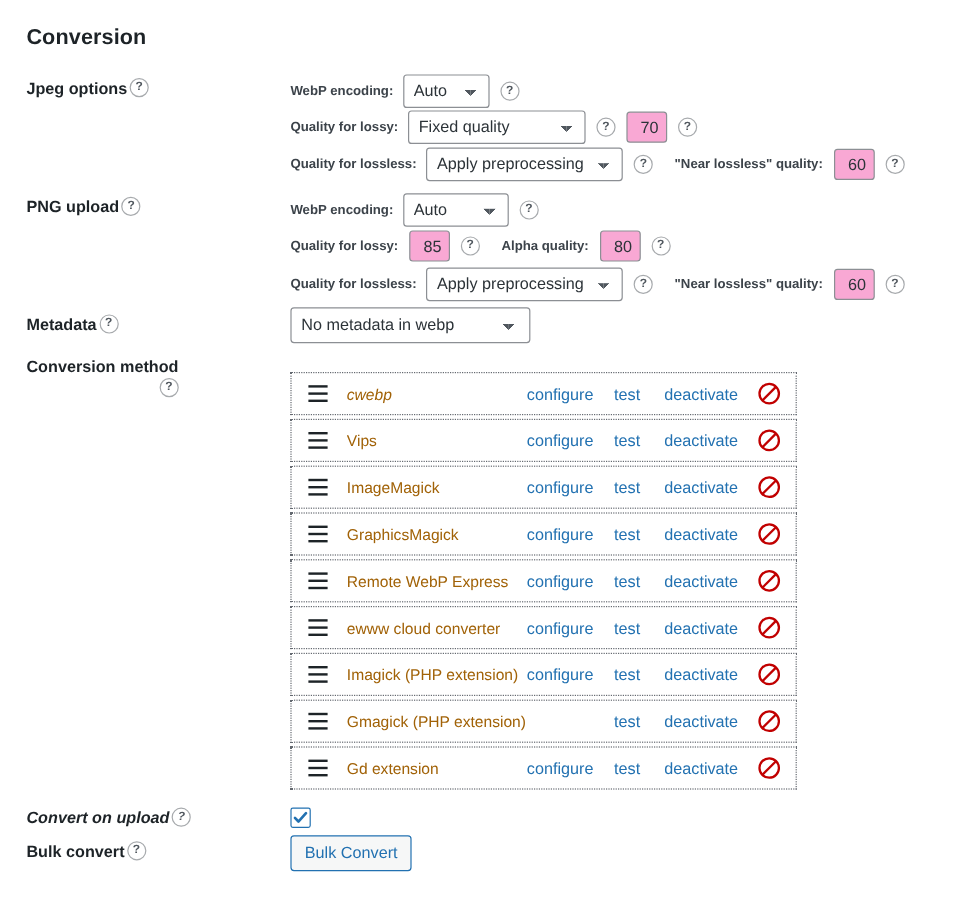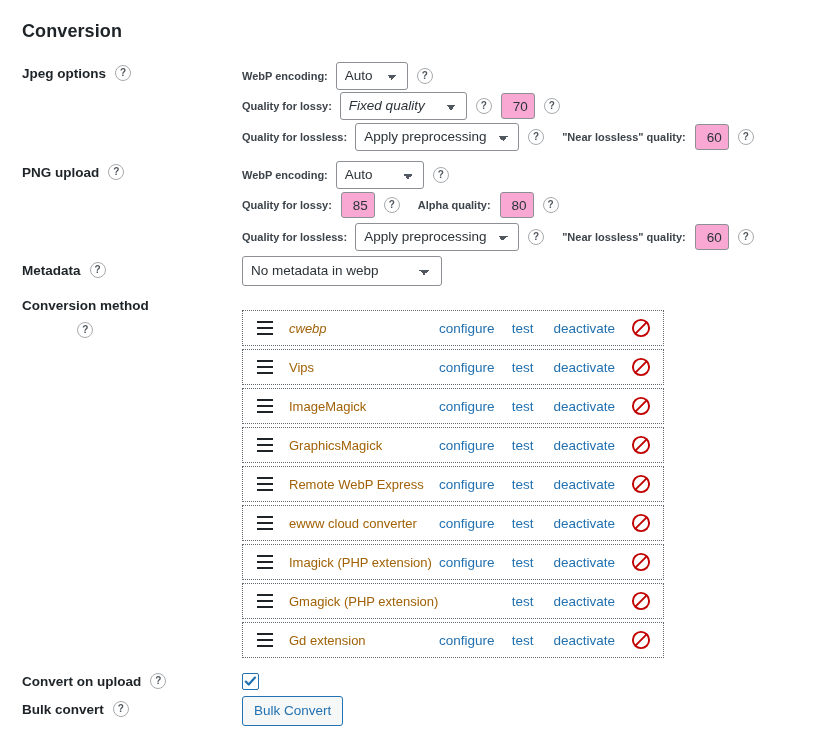--- a/index.html
+++ b/index.html
@@ -30,22 +30,22 @@
 
   
   .row-label {
     position: absolute;
     left: 22px;
     font-size: 13.5px;
     font-weight: bold;
     color: #1d2327;
     white-space: nowrap;
     display: flex;
-    align-items: center;
-    gap: 9px;
+    align-items: flex-end;
+    gap: 2px;
   }
 
   
   .help-icon {
     display: inline-flex;
     align-items: center;
     justify-content: center;
     width: 16px;
     height: 16px;
     min-width: 16px;
@@ -94,21 +94,21 @@
        linear-gradient(135deg, #50575e 50%, transparent 50%);
     background-position:
        calc(100% - 15px) 12px,
        calc(100% - 10px) 12px;
     background-size: 5px 5px, 5px 5px;
     background-repeat: no-repeat;
     cursor: pointer;
     line-height: 20px;
   }
   select.w-auto   { width: 72px;  }
-  select.w-fixed  { width: 127px; font-style: italic; }
+  select.w-fixed  { width: 148px; }
   select.w-prep   { width: 164px; }
   select.w-meta   { width: 200px; height: 30px; padding-top: 4px; padding-bottom: 4px;
                     background-position: calc(100% - 17px) 13px, calc(100% - 12px) 13px; }
 
   input.numfield {
     font-family: "Liberation Sans", sans-serif;
     font-size: 13.5px;
     color: #2c3338;
     background: #f9a8d4;
     border: 1px solid #8c8f94;
@@ -482,21 +482,21 @@
       </span>
       <span class="ban-icon">
         <svg width="20" height="20" viewBox="0 0 20 20">
           <circle cx="10" cy="10" r="8.1" fill="none" stroke="#c10000" stroke-width="1.9"></circle>
           <line x1="4.4" y1="15.6" x2="15.6" y2="4.4" stroke="#c10000" stroke-width="1.9"></line>
         </svg>
       </span>
     </div>
   </div>
 
-<div class="row-label" style="top:673px;">
+<div class="row-label" style="top:673px;font-style:italic;">
   <span>Convert on upload</span>
   <span class="help-icon">?</span>
 </div>
 <div class="wpcheck" style="left:242px; top:673px;">
   <svg width="13" height="13" viewBox="0 0 13 13">
     <path d="M1.8 6.6 L4.7 9.6 L11 2.6" fill="none" stroke="#2271b1" stroke-width="2.2" stroke-linecap="round" stroke-linejoin="round"></path>
   </svg>
 </div>
 
 <div class="row-label" style="top:701px;">

